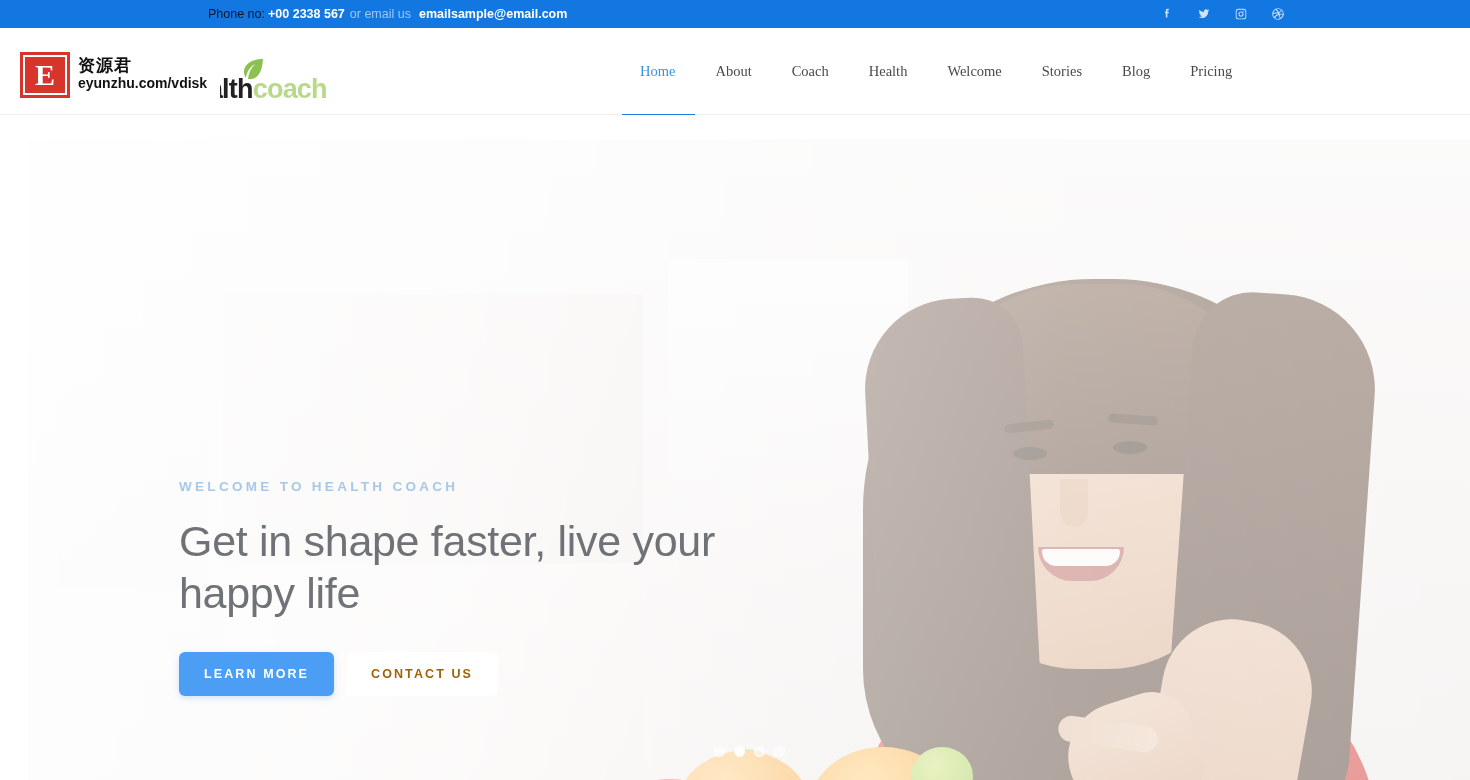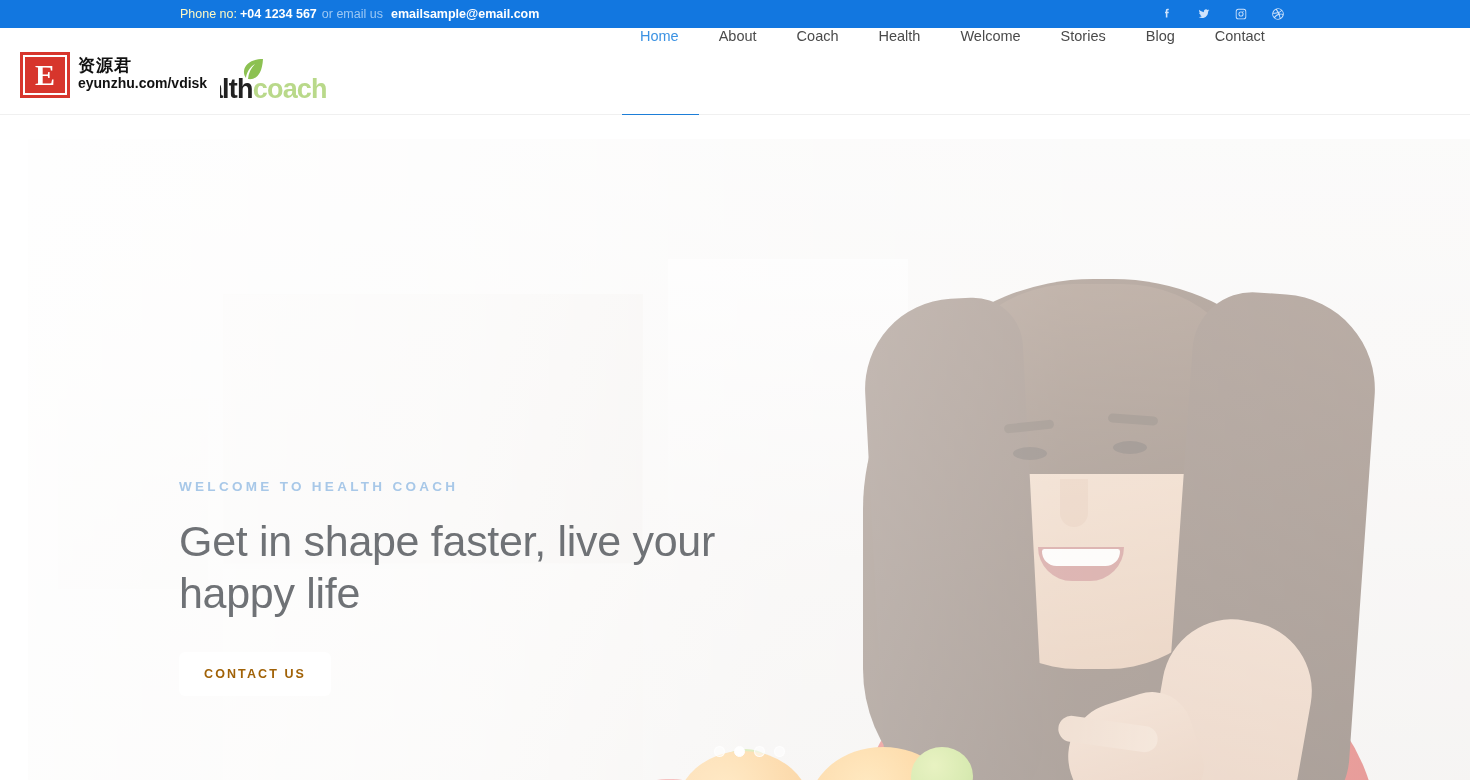--- a/index.html
+++ b/index.html
@@ -16,21 +16,21 @@
     height:28px; width:100%;
     background:#1277e0;
     display:flex; align-items:center;
     color:#ffffff;
   }
   .topbar-contact{
     position:absolute; left:180px; top:0;
     height:28px; display:flex; align-items:center; gap:0;
     font-size:12.5px; white-space:nowrap;
   }
-  .tb-label{ color:#fef9c3; }
+  .tb-label{ color:#0f172a;margin-left:28px; }
   .tb-strong{ color:#ffffff; font-weight:600; margin:0 5px 0 3px; }
   .tb-or{ color:#9cc8f4; margin-right:8px;}
   .tb-email{ color:#ffffff; font-weight:600; }
   .topbar-social{
     position:absolute; right:185px; top:0;
     height:28px; display:flex; align-items:center; gap:22px;
   }
   .soc{
     width:15px; height:15px; display:flex;
     align-items:center; justify-content:center;
@@ -99,25 +99,26 @@
 
   
   .nav{
     position:absolute; left:622px; top:0;
     height:87px;
     display:flex; align-items:center; gap:0;
   }
   .nav-item{
     position:relative;
     height:87px;
-    display:flex; align-items:flex-start;
+    display:flex; align-items:center;
     font-size:14.5px; color:#4a4a4a;
     padding:0 20px;
     cursor:pointer;
     white-space:nowrap;
+    font-family:Liberation Serif, serif;
   }
   .nav-item:first-child{ padding-left:18px; }
   .nav-item.active{ color:#3b92e3; }
   .nav-item.active .nav-underline{
     position:absolute; left:0; right:0; bottom:-3px;
     height:4px; background:#1d7ed8;
   }
 
   
   .hero{
@@ -351,21 +352,21 @@
     background:#ffffff;
     border-color:#ffffff;
   }
 </style>
 </head>
 <body>
 
 <div class="topbar">
   <div class="topbar-contact">
     <span class="tb-label">Phone no:</span>
-    <span class="tb-strong">+04 1234 567</span>
+    <span class="tb-strong">+00 2338 567</span>
     <span class="tb-or">or email us</span>
     <span class="tb-email">emailsample@email.com</span>
   </div>
   <div class="topbar-social">
     <span class="soc">
       <svg viewBox="0 0 24 24">
           <path d="M15.1 8.2h-2.4V6.6c0-.7.5-.9.8-.9h1.5V3.2l-2.1-.01c-2.3 0-2.9 1.8-2.9 2.9v2.1H8.6v2.6h1.4V18h2.7v-7.2h2.1l.3-2.6z"></path>
         </svg>
     </span>
     <span class="soc">
@@ -423,21 +424,21 @@
     <div class="nav-item">
       <span>Welcome</span>
     </div>
     <div class="nav-item">
       <span>Stories</span>
     </div>
     <div class="nav-item">
       <span>Blog</span>
     </div>
     <div class="nav-item">
-      <span>Contact</span>
+      <span>Pricing</span>
     </div>
   </nav>
 </div>
 
 <section class="hero">
   <div class="hero-frame">
 
     <div class="bg-wall"></div>
     <div class="bg-shelf"></div>
     <div class="bg-cabinet"></div>
@@ -474,20 +475,21 @@
       <div class="fruit lime"></div>
 
     </div>
 
     <div class="hero-veil"></div>
 
     <div class="hero-copy">
       <div class="hero-eyebrow">Welcome to Health Coach</div>
       <h1 class="hero-title">Get in shape faster, live your happy life</h1>
       <div class="hero-btns">
+        <a class="btn btn-primary">Learn More</a>
         <a class="btn btn-ghost">Contact Us</a>
       </div>
     </div>
 
     <div class="dots">
       <span class="dot"></span>
       <span class="dot active"></span>
       <span class="dot"></span>
       <span class="dot"></span>
     </div>

